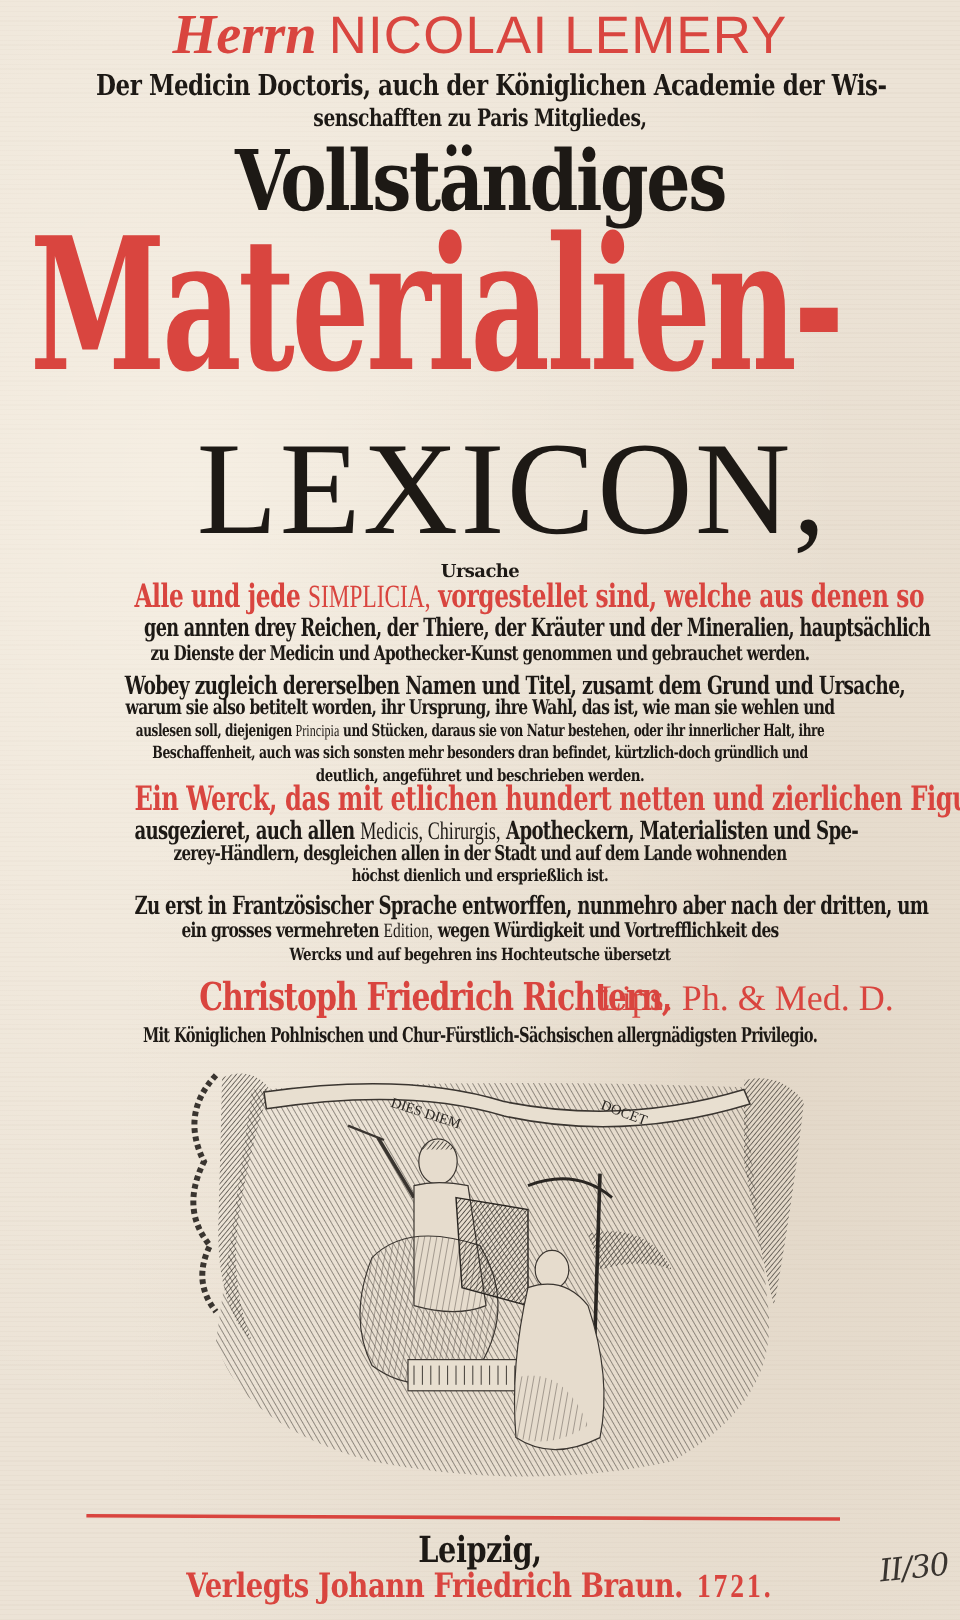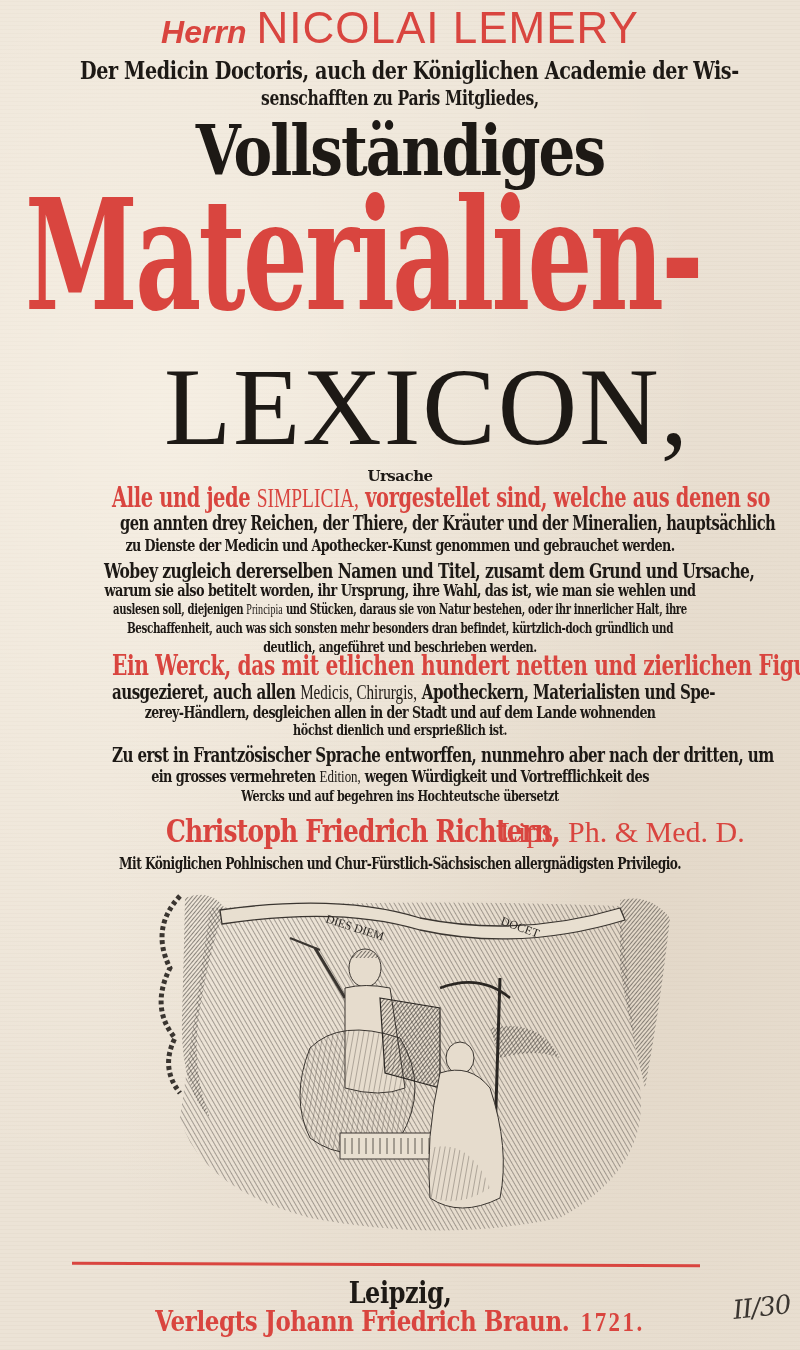--- a/index.html
+++ b/index.html
@@ -14,21 +14,21 @@
     color: #1b1714;
     position: relative;
   }
   .page { position: absolute; inset: 0; }
   .line { position: absolute; left: 0; width: 800px; text-align: center; white-space: nowrap; }
   .red { color: #d9453f; }
   .black { color: #1d1915; }
   .frak { font-family: "DejaVu Serif", serif; font-weight: bold; letter-spacing: -0.5px; }
 
   #l-author { top: 2px; font-size: 44px; }
-  #l-author .pre { font-family: Liberation Sans, sans-serif; font-style: italic; font-weight: bold; font-size: 32px; margin-right: 10px; }
+  #l-author .pre { font-family: Liberation Serif, serif; font-style: italic; font-weight: bold; font-size: 47px; margin-right: 10px; }
   #l-author .name { font-family: Liberation Sans, sans-serif; letter-spacing: 1px; }
 
   #l-cred1 { top: 56px; font-size: 24px; }
   #l-cred2 { top: 86px; font-size: 20px; }
   #l-voll { top: 110px; font-size: 58px; font-family: "DejaVu Serif", serif; font-weight: bold; letter-spacing: -2px; transform: scaleY(1.2); transform-origin: top; }
 
   #l-mat {
     top: 178px; left: 25px; width: 750px; font-size: 150px; line-height: 150px;
     font-family: "DejaVu Serif", serif; font-weight: bold; letter-spacing: -4px;
     transform: scaleX(0.68) scaleY(1.02); transform-origin: left top; text-align: left;

